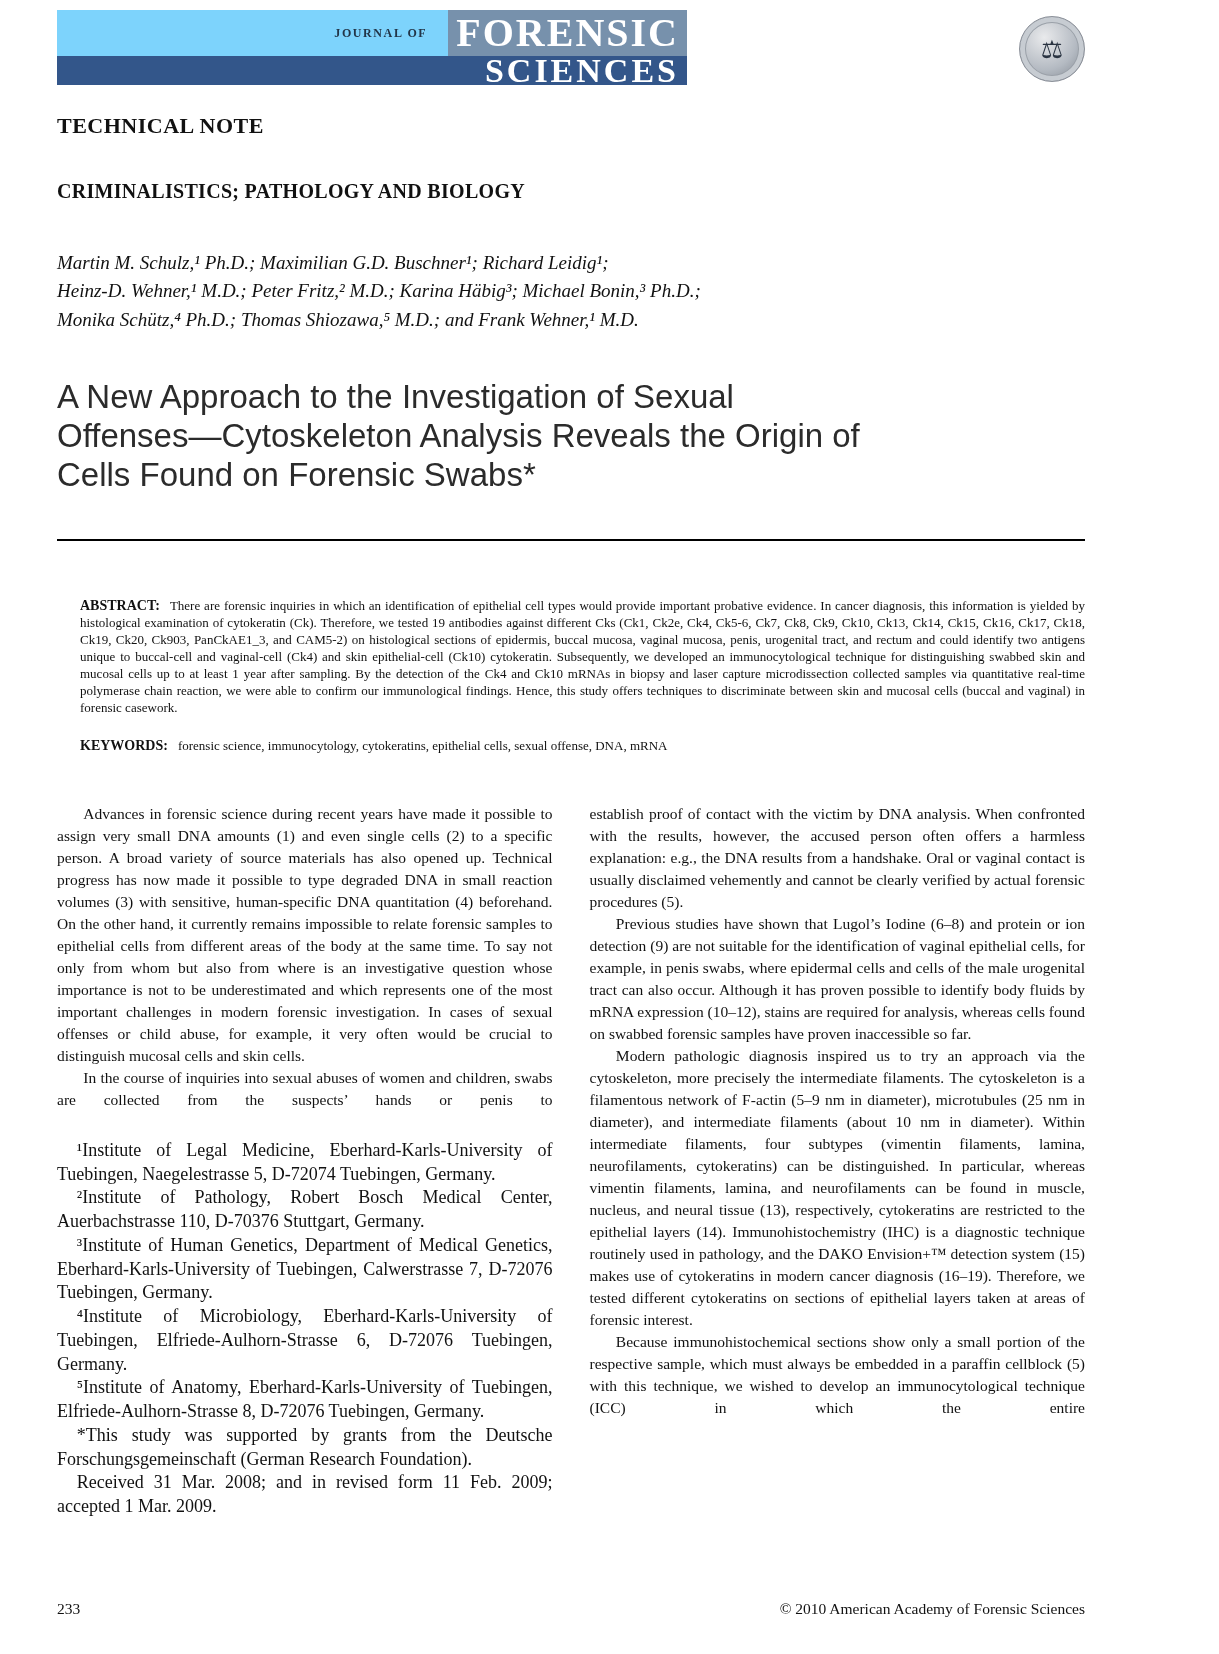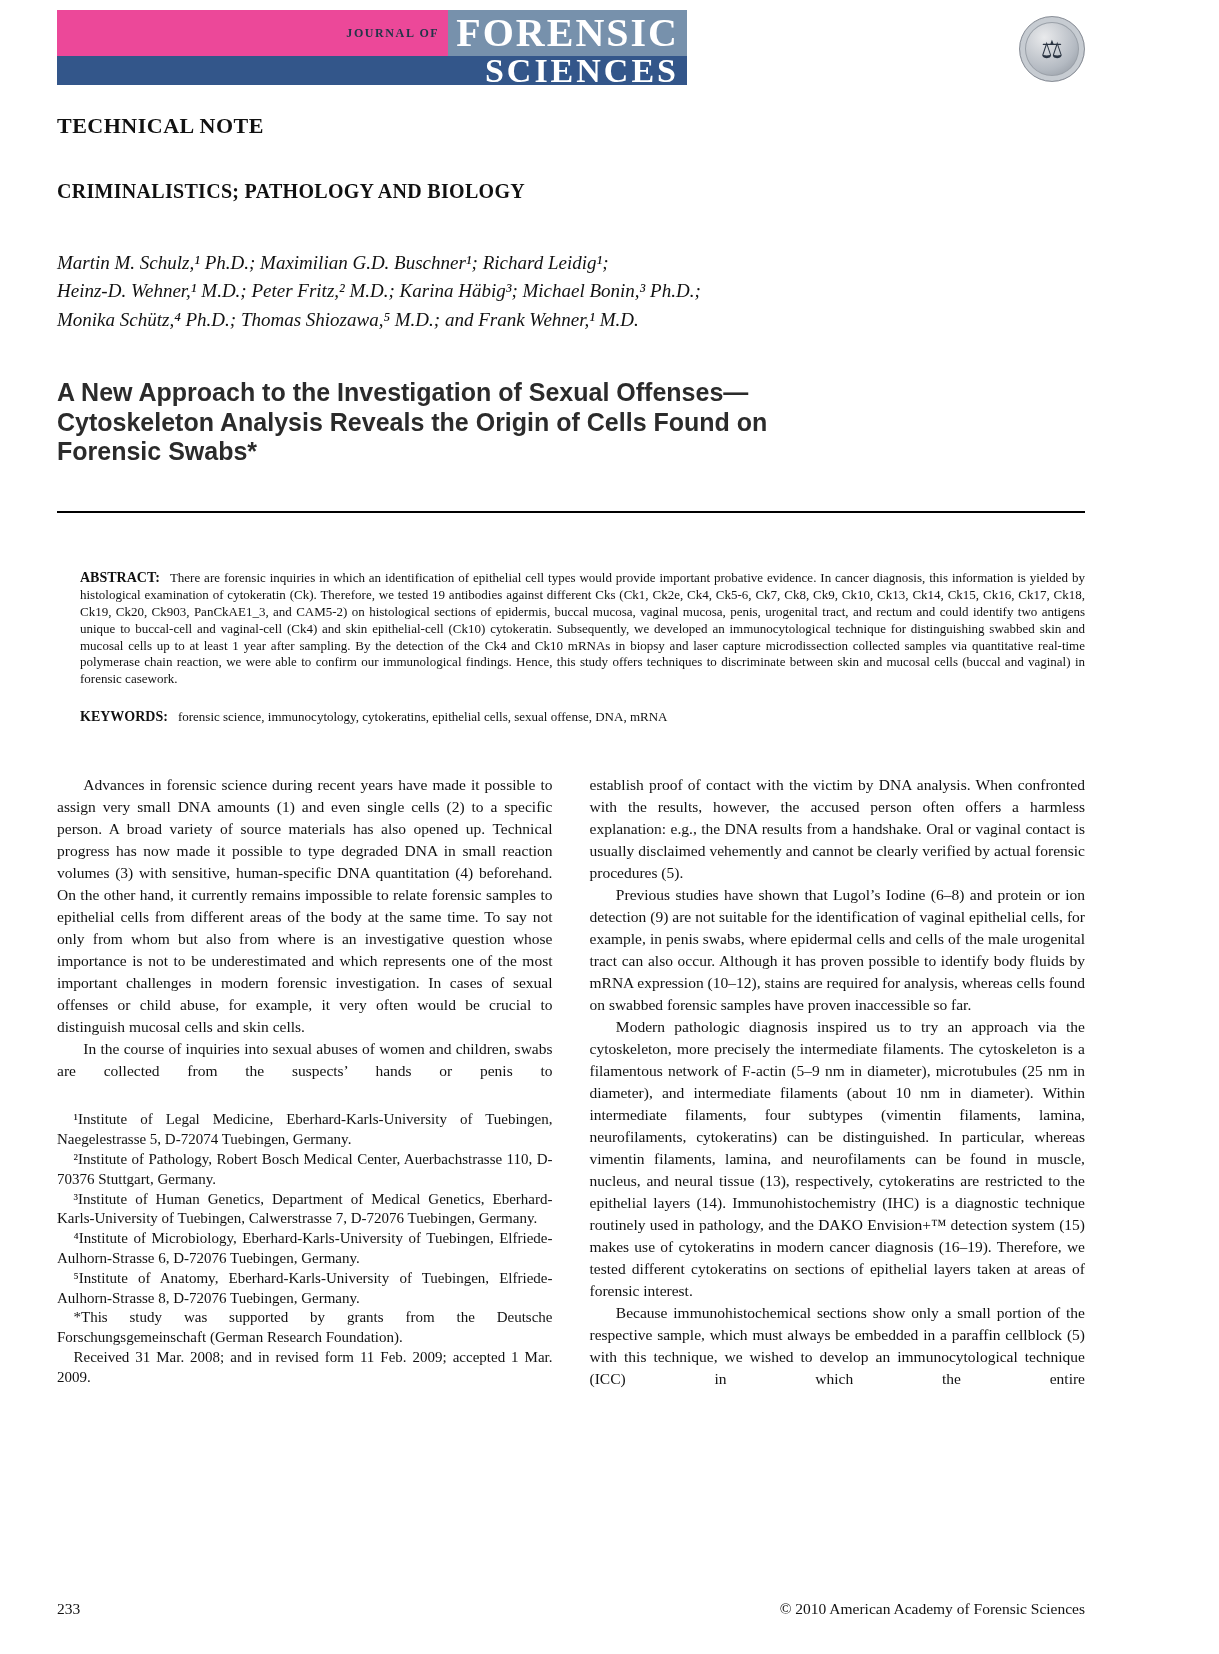--- a/index.html
+++ b/index.html
@@ -14,24 +14,25 @@
     font-family: "Liberation Serif", serif;
     padding: 10px 134px 0 57px;
     overflow: hidden;
   }
 
   
   .banner-row { display: flex; justify-content: space-between; align-items: flex-start; }
   .journal-banner { width: 630px; }
   .banner-top {
     height: 46px;
-    background: #ec4899;
+    background: #7dd3fc;
     display: flex;
     align-items: stretch;
     justify-content: flex-end;
+    gap: 12px;
   }
   .journal-of {
     align-self: center;
     font-size: 12px;
     letter-spacing: 1.6px;
     color: #223548;
     margin-right: 9px;
     font-weight: bold;
   }
   .banner-word-forensic {
@@ -75,42 +76,42 @@
   .technical-note { font-size: 22px; font-weight: bold; letter-spacing: 0.5px; margin-top: 20px; }
   .citation { text-align: right; font-size: 15px; line-height: 1.32; color: #111; }
   .citation .it { font-style: italic; }
 
   
   .section-label { margin-top: 26px; font-size: 20px; font-weight: bold; letter-spacing: 0.3px; }
   .authors { margin-top: 46px; font-style: italic; font-size: 19px; line-height: 1.5; }
   .article-title {
     margin-top: 44px;
     font-family: "Liberation Sans", sans-serif;
-    font-size: 25px;
+    font-size: 33px;
     line-height: 1.18;
     color: #2b2b2b;
-    font-weight: 700;
+    font-weight: 400;
     width: 810px;
   }
   .rule { margin-top: 44px; border: 0; border-top: 2px solid #000; width: 100%; }
 
   
   .abstract { margin-top: 56px; margin-left: 23px; font-size: 13px; line-height: 1.3; text-align: justify; }
   .abstract .lbl, .keywords .lbl { font-weight: bold; font-size: 14px; margin-right: 10px; }
   .keywords { margin-top: 20px; margin-left: 23px; font-size: 13px; line-height: 1.3; }
 
   
   .columns { margin-top: 48px; display: flex; gap: 37px; }
   .col { width: 497px; font-size: 15.5px; line-height: 1.42; text-align: justify; }
   .col p { margin: 0; text-indent: 1.7em; }
   .col p.no-indent { text-indent: 0; }
   .col p.justify-last { text-align-last: justify; }
 
   
-  .footnotes { margin-top: 28px; font-size: 15px; line-height: 1.32; text-align: justify; }
+  .footnotes { margin-top: 28px; font-size: 18px; line-height: 1.32; text-align: justify; }
   .footnotes p { margin: 0; text-indent: 1.1em; }
 
   
   .page-footer {
     position: absolute;
     left: 57px; right: 134px; bottom: 36px;
     display: flex; justify-content: space-between; align-items: baseline;
     font-size: 15.5px;
   }
 </style>

